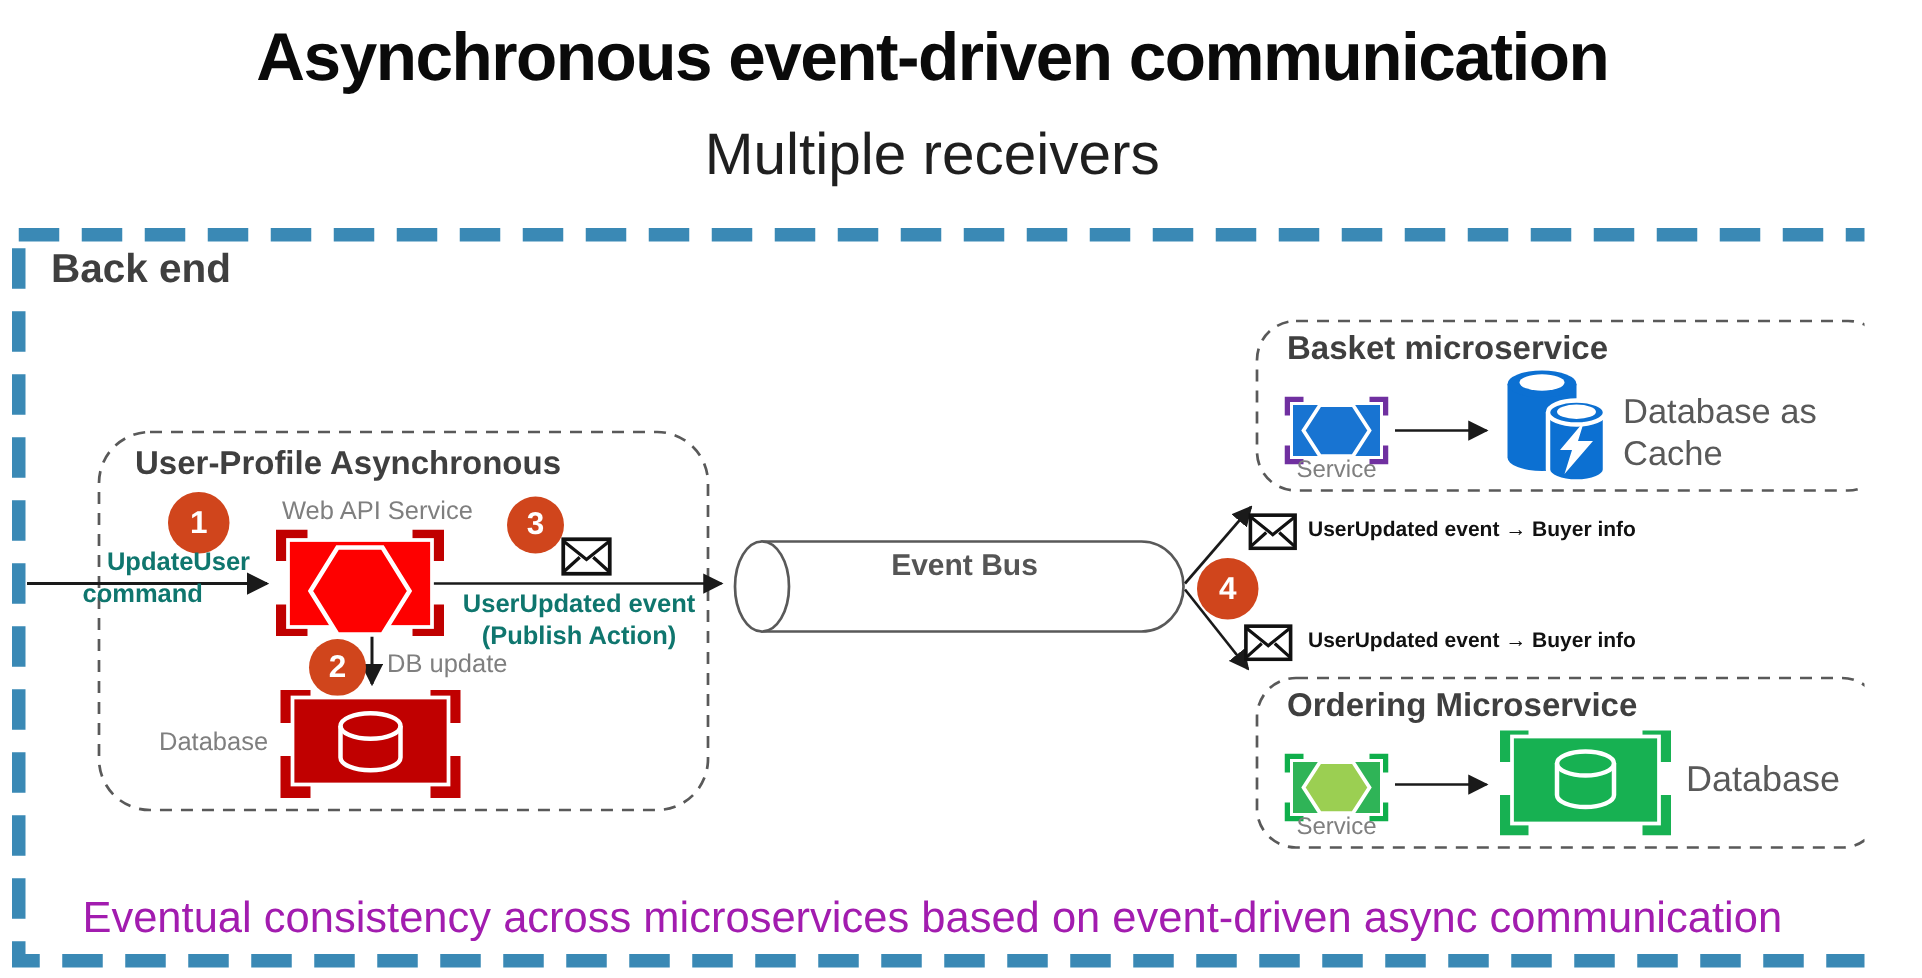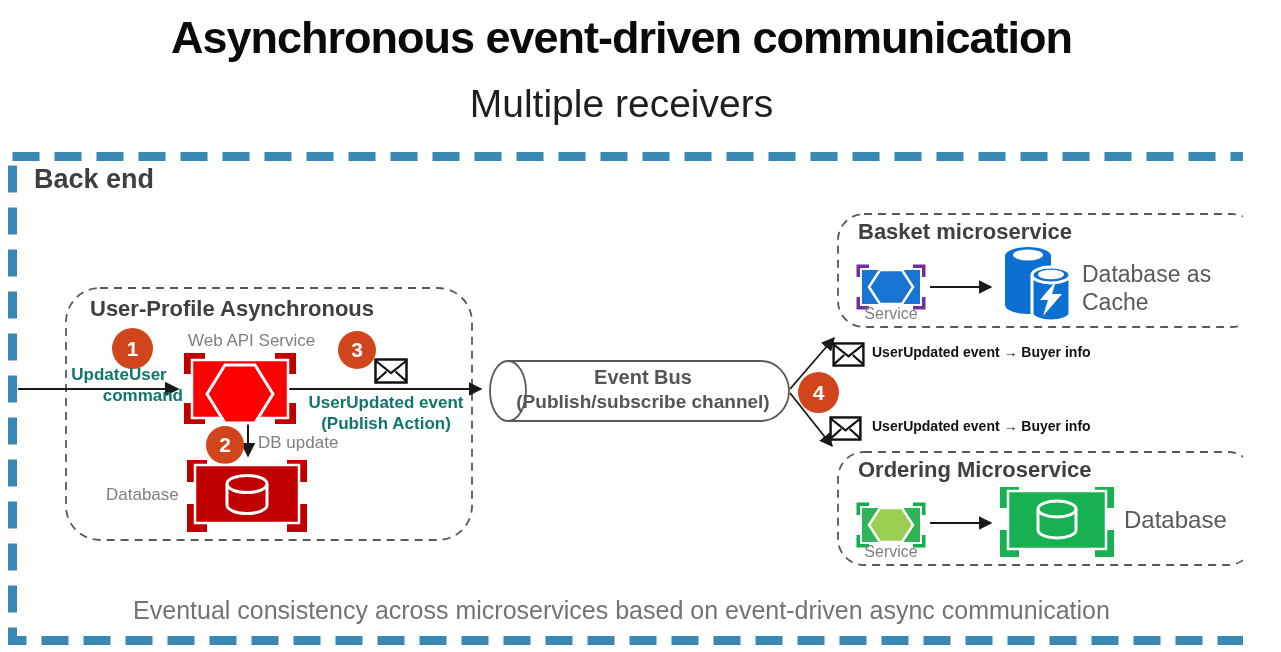--- a/index.html
+++ b/index.html
@@ -5,21 +5,21 @@
   html,body{margin:0;padding:0;background:#fff;}
   body{font-family:"Liberation Sans","DejaVu Sans",sans-serif;}
   #canvas{position:relative;width:1243px;height:652px;background:#fff;overflow:hidden;}
   .abs{position:absolute;}
   svg{display:block;}
   #shapes{position:absolute;left:0;top:0;}
 
   .page-title{left:0;right:0;top:12px;text-align:center;font-size:45px;font-weight:700;color:#0a0a0a;letter-spacing:-1px;}
   .page-subtitle{left:0;right:0;top:82px;text-align:center;font-size:39px;font-weight:400;color:#1f1f1f;}
   .backend-label{left:34px;top:164px;font-size:27px;font-weight:700;color:#3f3f3f;}
-  .caption{left:0;right:0;top:596px;text-align:center;font-size:25px;color:#737373;}
+  .caption{left:0;right:0;top:596px;text-align:center;font-size:29px;color:#a21caf;}
 
   .box-title{font-size:22px;font-weight:700;color:#3f3f3f;white-space:nowrap;}
   .gray-label{font-size:17px;color:#7f7f7f;white-space:nowrap;}
   .bold-label{font-size:17px;font-weight:700;color:#0f766e;white-space:nowrap;line-height:21px;}
 
   .badge{width:38px;height:38px;border-radius:50%;background:#D0451C;color:#fff;
          font-size:21px;font-weight:700;display:flex;align-items:center;justify-content:center;}
 
   .bus-text{left:500px;top:364px;width:286px;text-align:center;color:#555;}
   .bus-line1{font-size:20px;font-weight:700;line-height:26px;}
@@ -67,21 +67,21 @@
   <div class="abs page-subtitle">Multiple receivers</div>
 
   <div class="abs backend-label">Back end</div>
   <div class="abs caption">Eventual consistency across microservices based on event-driven async communication</div>
 
   <div class="abs box-title" style="left:90px;top:296px;">User-Profile Asynchronous</div>
 
   <div class="abs badge" style="left:112px;top:328px;width:41px;height:41px;">1</div>
 
   <div class="abs bold-label" style="left:55px;top:364px;width:128px;text-align:center;">UpdateUser</div>
-  <div class="abs bold-label" style="left:55px;top:385px;width:128px;text-align:right;">command</div>
+  <div class="abs bold-label" style="left:55px;top:385px;width:128px;text-align:left;">command</div>
 
   <div class="abs gray-label" style="left:188px;top:331px;width:126px;text-align:center;">Web API Service</div>
 
   <div class="abs" style="left:184px;top:353px;">
     <svg width="112" height="78" viewBox="0 0 112 78">
       <path d="M4 21 L4 4 L21 4" fill="none" stroke="#C00000" stroke-width="8"></path>
       <path d="M91 4 L108 4 L108 21" fill="none" stroke="#C00000" stroke-width="8"></path>
       <path d="M4 50 L4 67 L21 67" fill="none" stroke="#C00000" stroke-width="8"></path>
       <path d="M91 67 L108 67 L108 50" fill="none" stroke="#C00000" stroke-width="8"></path>
       <rect x="8" y="7" width="96" height="58" fill="#FE0000" stroke="#fff" stroke-width="2.5"></rect>
@@ -114,21 +114,20 @@
       <path d="M5 44 L5 68 L21 68" fill="none" stroke="#C00000" stroke-width="8"></path>
       <path d="M101 68 L117 68 L117 44" fill="none" stroke="#C00000" stroke-width="8"></path>
       <rect x="9" y="5" width="104" height="58" fill="#C00000" stroke="#fff" stroke-width="2.5"></rect>
       <ellipse cx="61" cy="24" rx="20" ry="8.5" fill="none" stroke="#fff" stroke-width="3"></ellipse>
       <path d="M41 24 L41 45 A20 8.5 0 0 0 81 45 L81 24" fill="none" stroke="#fff" stroke-width="3"></path>
     </svg>
   </div>
 
   <div class="abs bus-text">
     <div class="bus-line1">Event Bus</div>
-    <div class="bus-line2">(Publish/subscribe channel)</div>
   </div>
 
   <div class="abs badge" style="left:798px;top:372px;width:41px;height:41px;">4</div>
 
   <div class="abs" style="left:832px;top:342px;">
     <svg width="33" height="25" viewBox="0 0 34 26">
       <rect x="1.5" y="1.5" width="31" height="23" fill="#fff" stroke="#111" stroke-width="2.5"></rect>
       <path d="M2 3 L17 15 L32 3" fill="none" stroke="#111" stroke-width="2.2"></path>
       <path d="M2 23 L12.5 13.5 M32 23 L21.5 13.5" fill="none" stroke="#111" stroke-width="2.2"></path>
     </svg>

